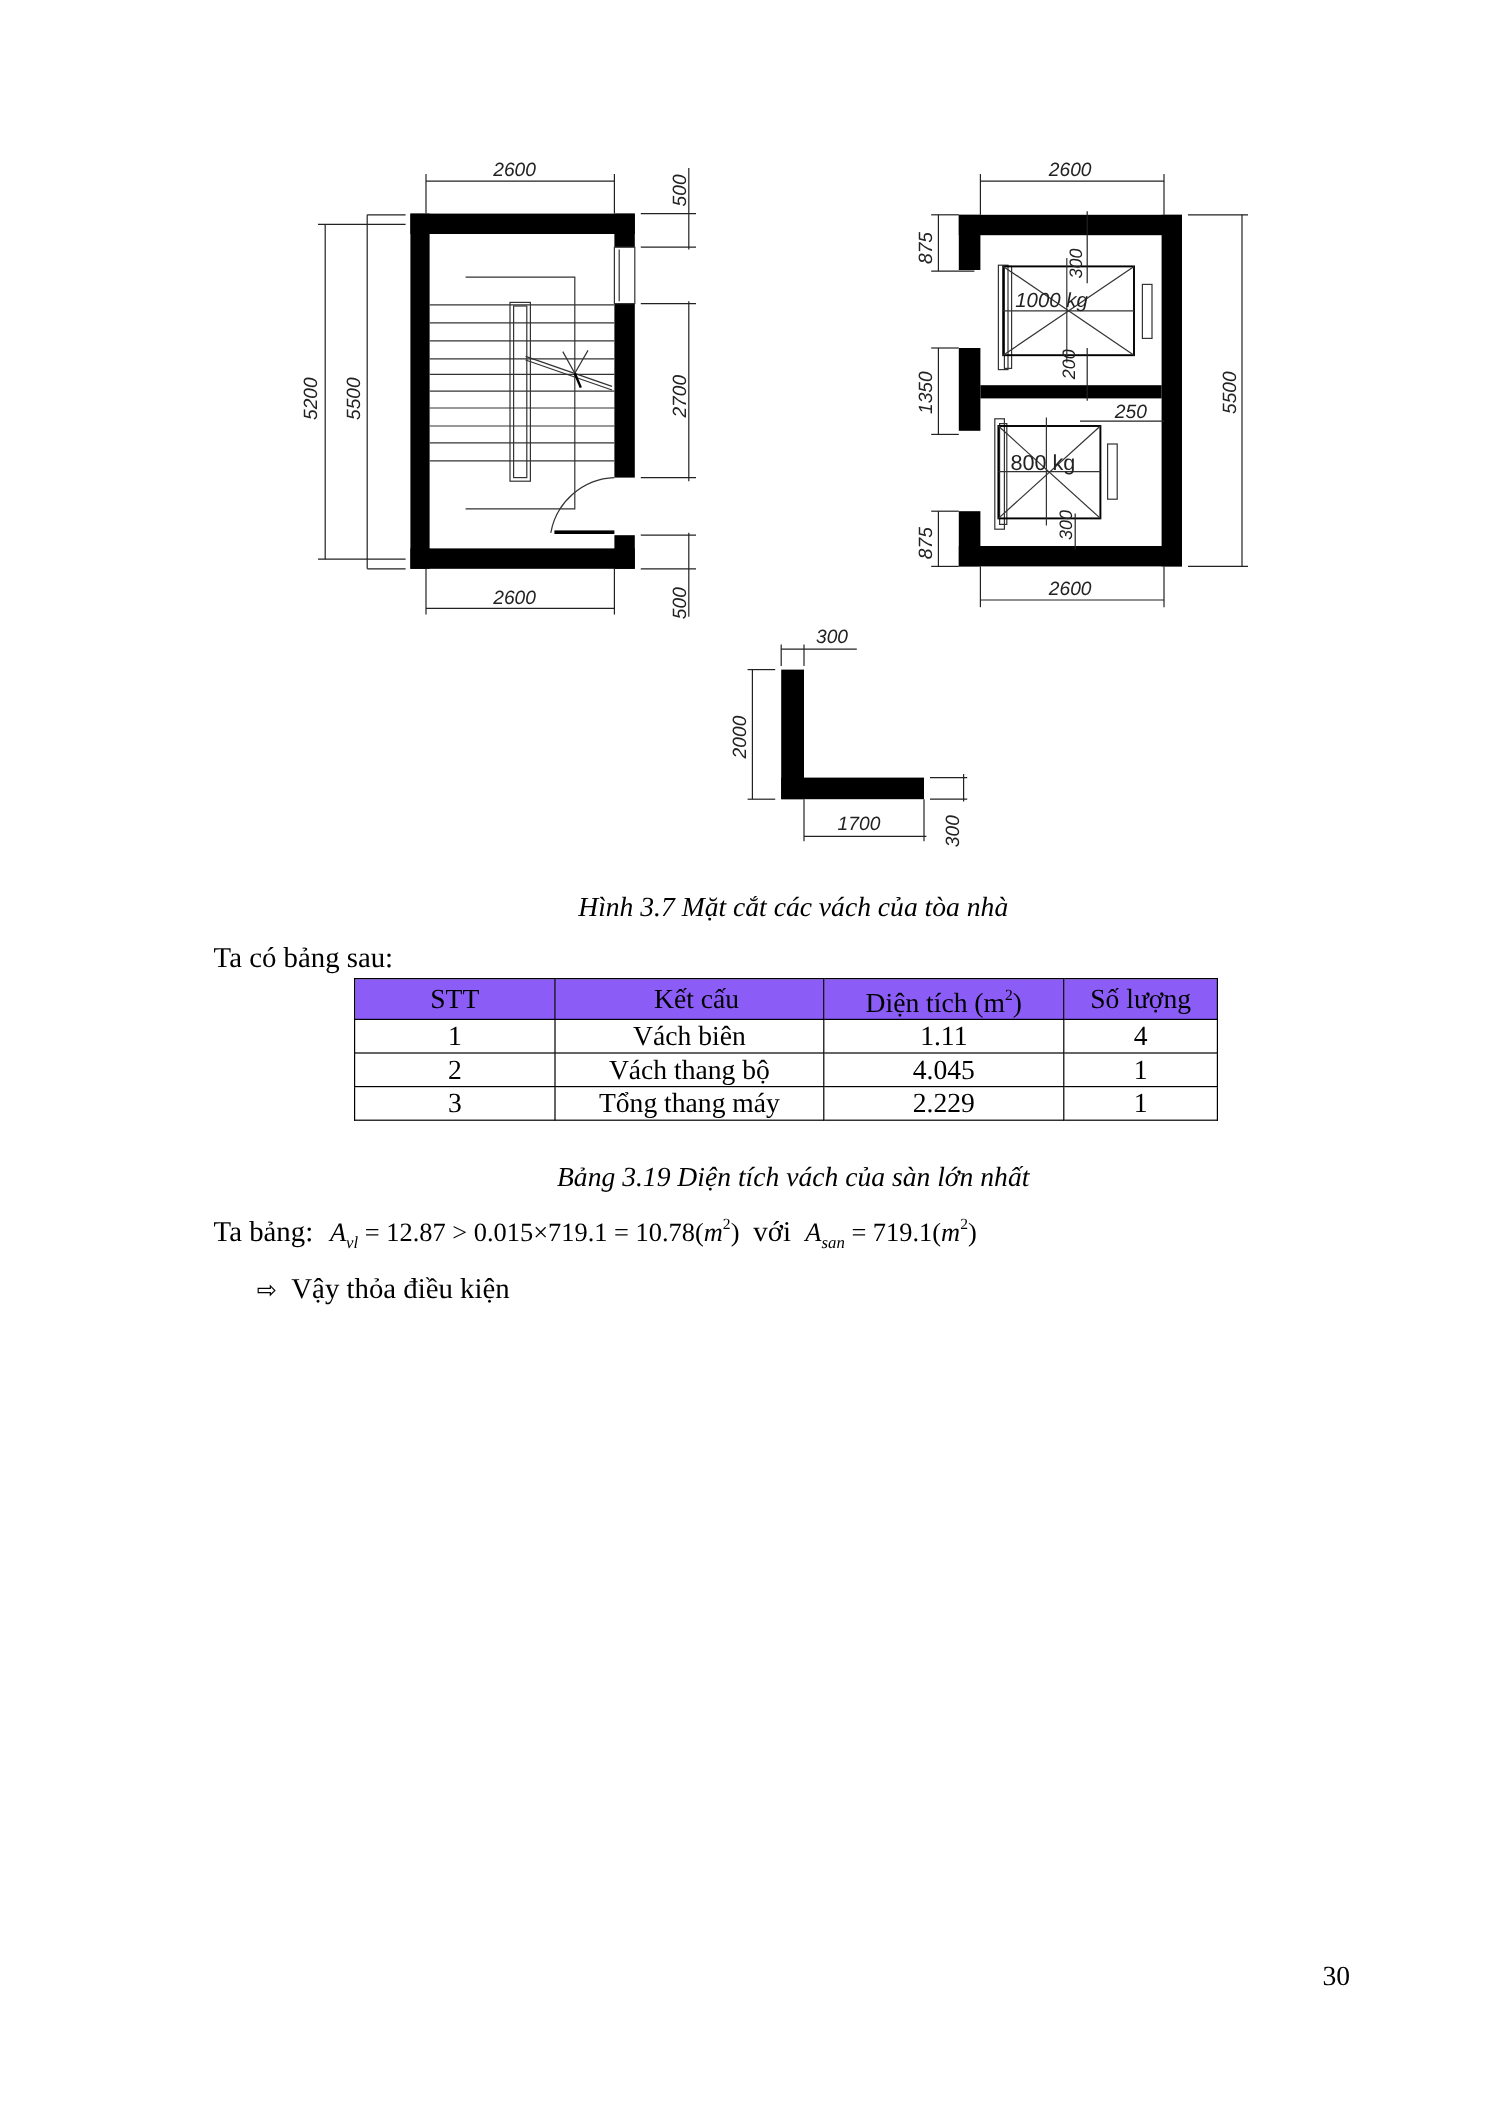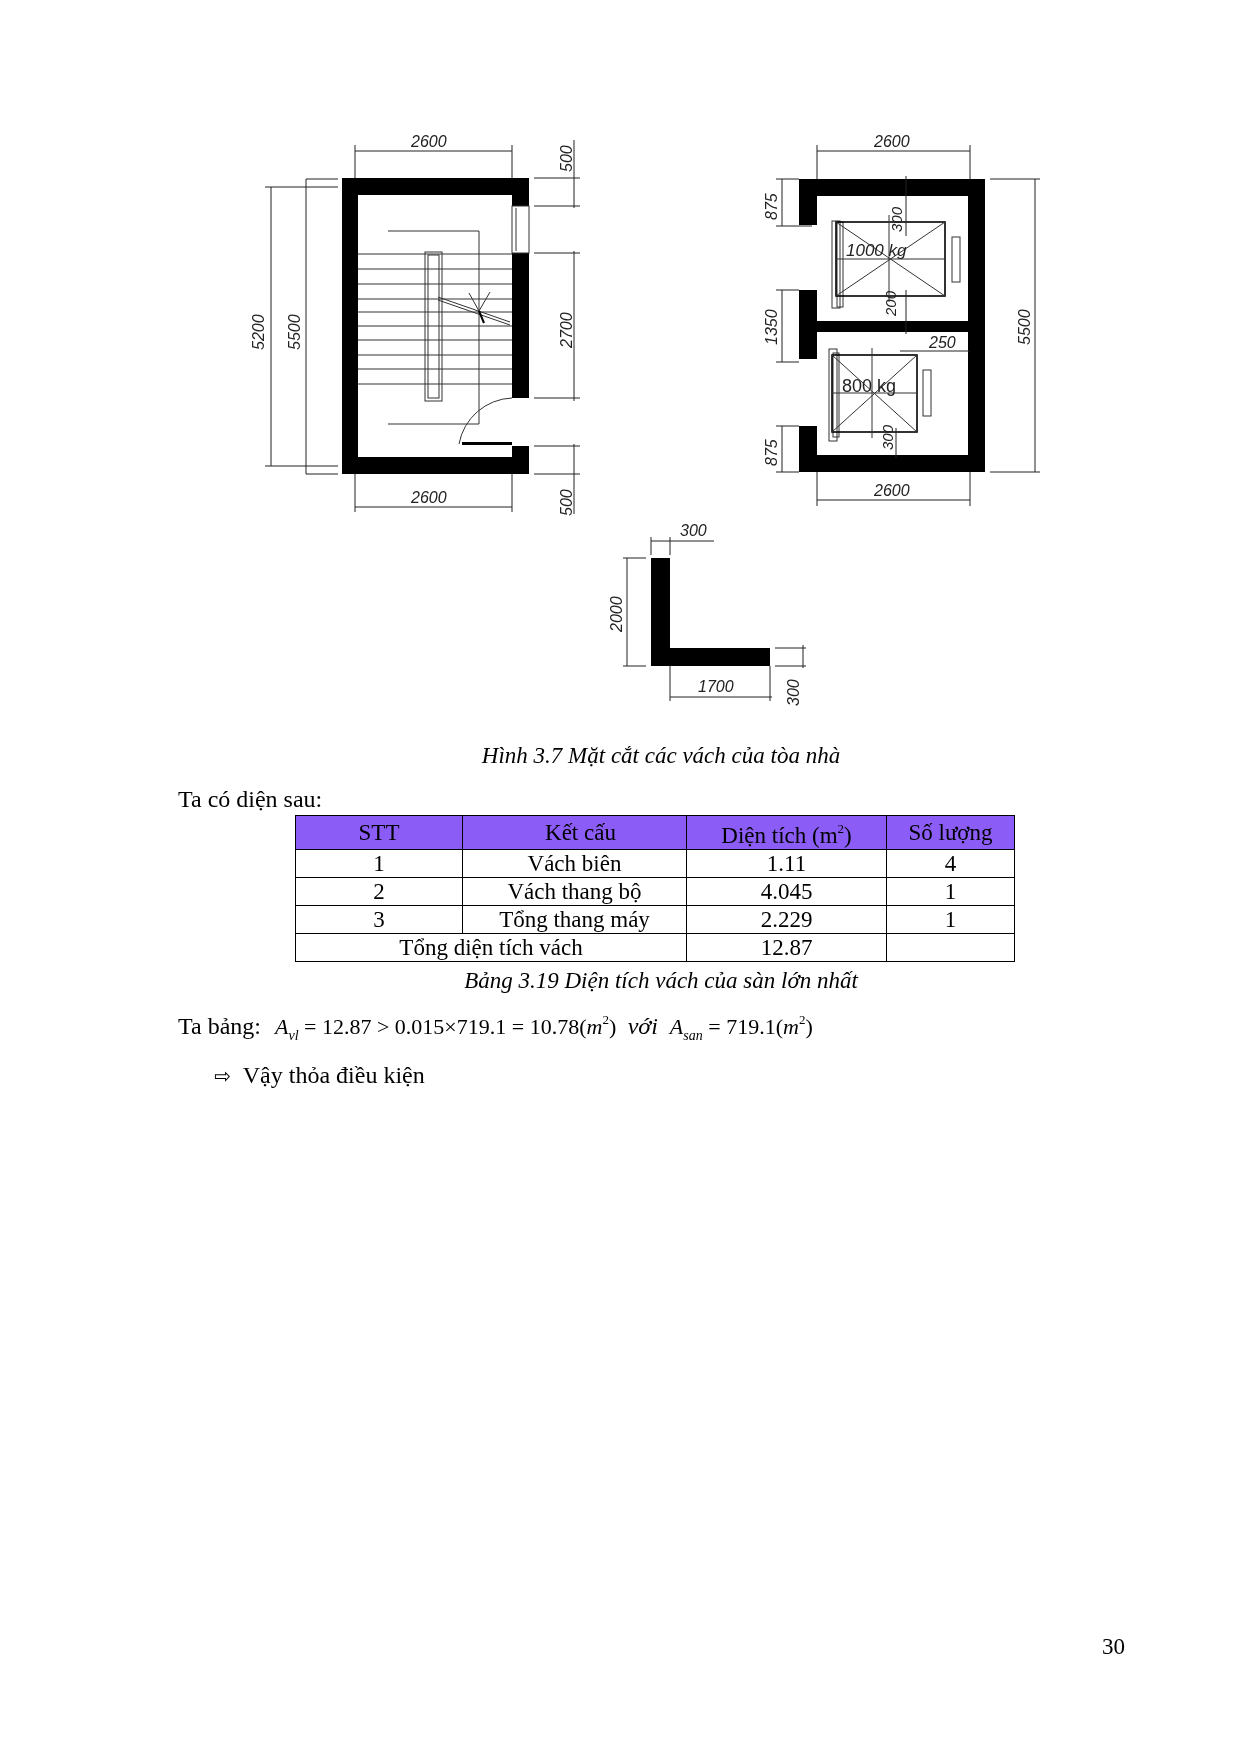--- a/index.html
+++ b/index.html
@@ -177,21 +177,21 @@
     <line x1="775" y1="666" x2="806" y2="666"></line>
   </g>
   <text x="680" y="536" font-size="16">300</text>
   <text x="0" y="0" font-size="16" transform="translate(622,632) rotate(-90)">2000</text>
   <text x="698" y="692" font-size="16">1700</text>
   <text x="0" y="0" font-size="16" transform="translate(799,706) rotate(-90)">300</text>
 </svg>
 
 <div class="abs caption" style="left:0; width:1322px; top:743px;">Hình 3.7 Mặt cắt các vách của tòa nhà</div>
 
-<div class="abs para" style="left:178px; top:786px;">Ta có diện sau:</div>
+<div class="abs para" style="left:178px; top:786px;">Ta có bảng sau:</div>
 
 <table class="abs wt" style="left:295px; top:815px; width:720px;">
   <thead>
     <tr>
       <th style="width:166px;">STT</th>
       <th style="width:211px;padding-left:12px;">Kết cấu</th>
       <th style="width:199px;"><span>Diện tích (m</span><span class="sup">2</span><span>)</span></th>
       <th>Số lượng</th>
     </tr>
   </thead>
@@ -206,37 +206,32 @@
       <td>2</td>
       <td>Vách thang bộ</td>
       <td>4.045</td>
       <td>1</td>
     </tr>
     <tr>
       <td>3</td>
       <td>Tổng thang máy</td>
       <td>2.229</td>
       <td>1</td>
-    </tr>
-    <tr>
-      <td colspan="2">Tổng diện tích vách</td>
-      <td>12.87</td>
-      <td></td>
     </tr>
   </tbody>
 </table>
 
 <div class="abs caption" style="left:0; width:1322px; top:968px;">Bảng 3.19 Diện tích vách của sàn lớn nhất</div>
 
 <div class="abs para formula" style="left:178px; top:1012px;">
   <span>Ta bảng:</span>
   <span style="font-size:22px; margin-left:8px;text-align:center;">
     <i>A</i><span class="sub">vl</span><span> = 12.87 &gt; 0.015×719.1 = 10.78(</span><i>m</i><span class="sup">2</span><span>)</span>
   </span>
-  <span style="margin:12px 6px;font-style:italic;">với</span>
+  <span style="margin:12px 6px;">với</span>
   <span style="font-size:22px;text-align:center;">
     <i>A</i><span class="sub">san</span><span> = 719.1(</span><i>m</i><span class="sup">2</span><span>)</span>
   </span>
 </div>
 
 <div class="abs para" style="left:214px; top:1062px;">
   <span style="font-family:'DejaVu Sans', sans-serif; font-size:20px; margin-right:12px;">⇨</span><span>Vậy thỏa điều kiện</span>
 </div>
 
 <div class="abs para" style="left:1102px; top:1634px; font-size:23px;">30</div>

